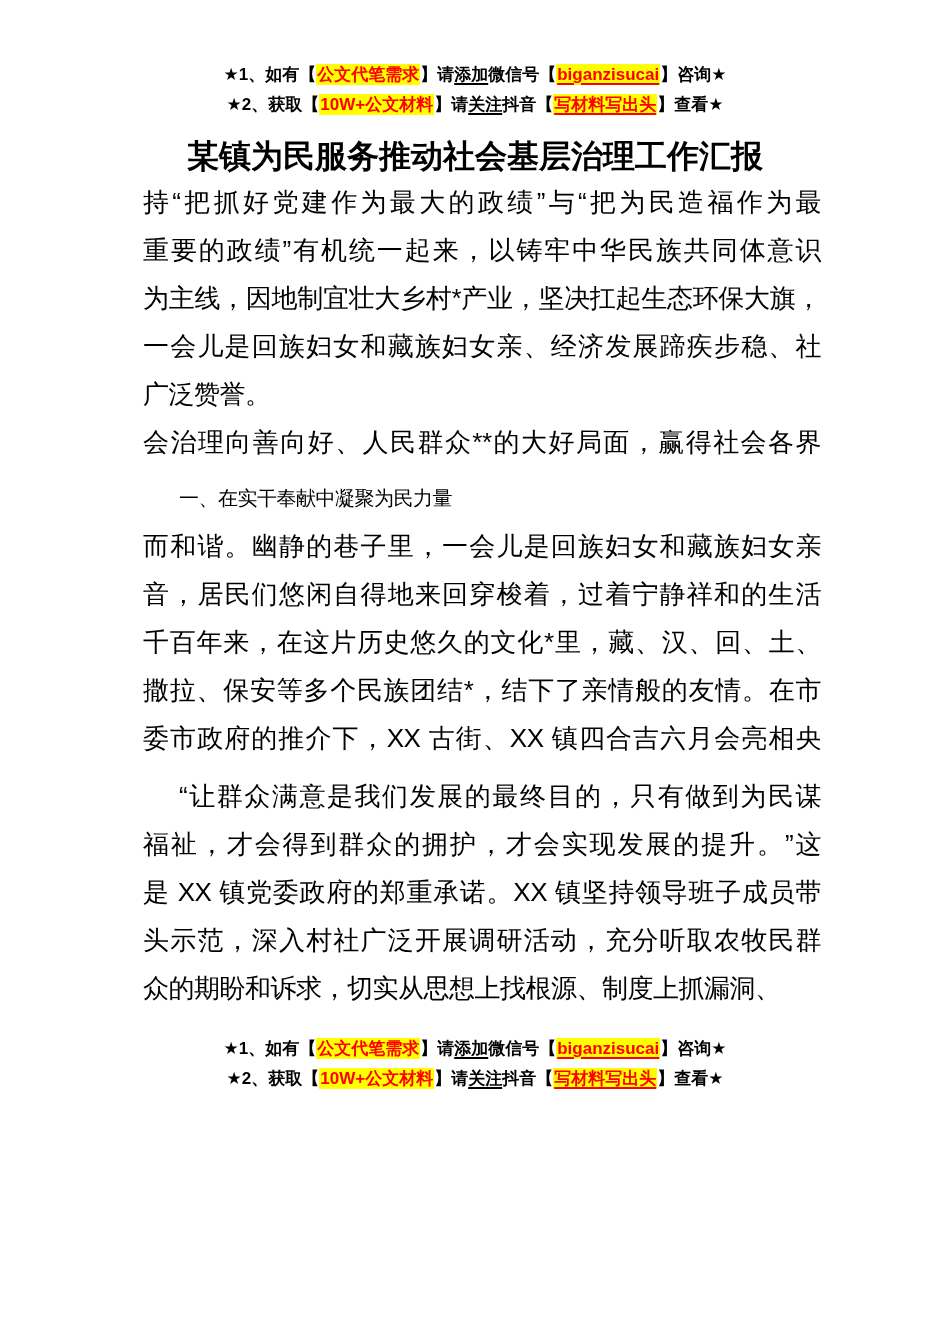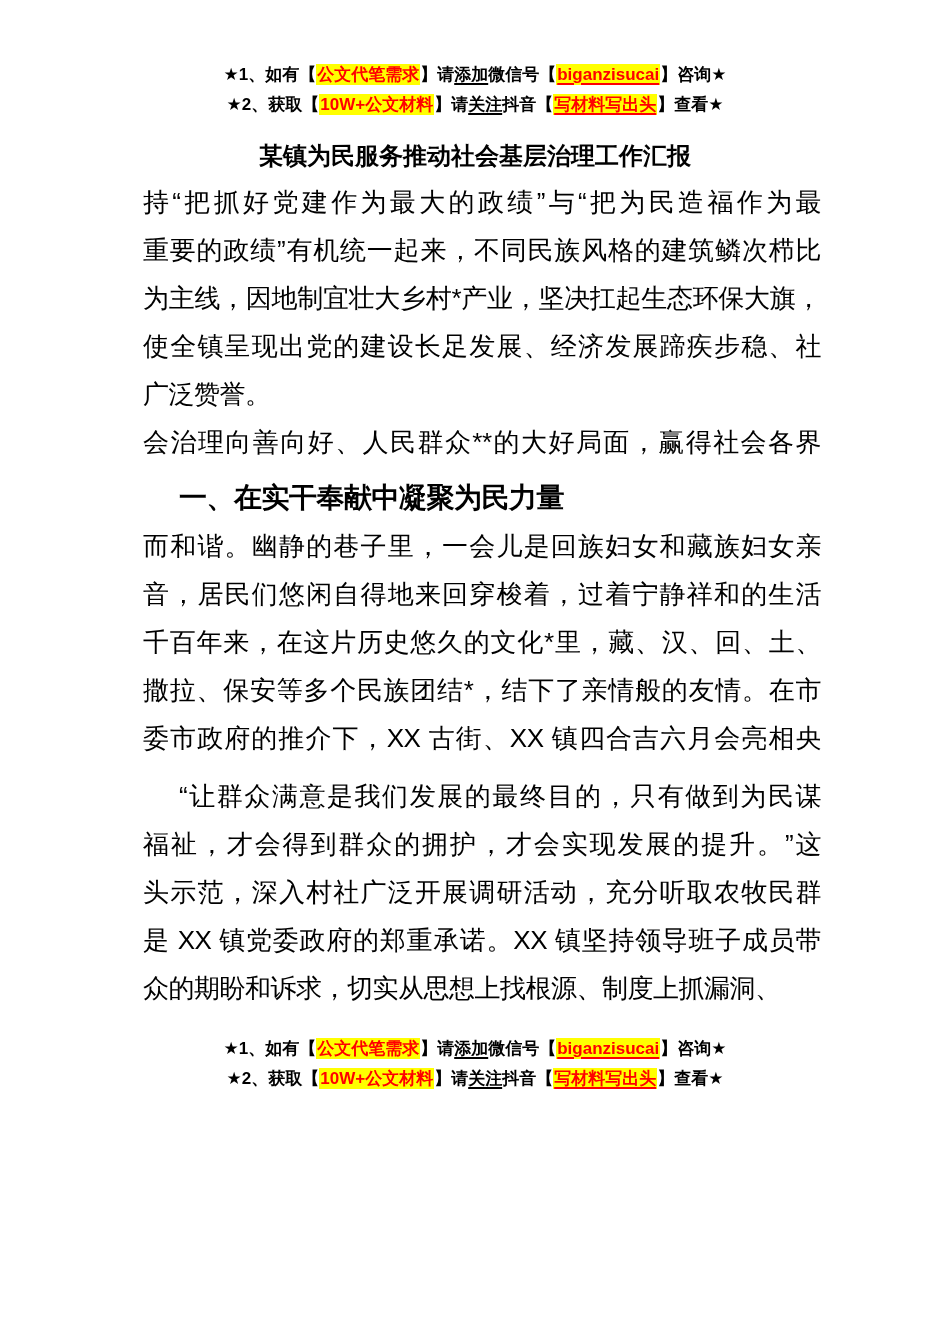--- a/index.html
+++ b/index.html
@@ -26,21 +26,21 @@
   .banner-top { padding-top: 60px; }
   .banner-bottom { margin-top: 22px; }
   .banner-line { height: 30px; }
   .seg { display: inline; }
   .hl { background: var(--highlight, #ffff00); padding: 1px 1px; }
   .red { color: var(--accent-red, #ff0000); }
   .ul { text-decoration: underline; text-underline-offset: 3px; text-decoration-thickness: 2px; }
   
   .doc-title {
     margin: 16px 0 0 0;
-    font-size: 24px;
+    font-size: 32px;
     line-height: 40px;
     font-weight: 700;
     text-align: center;
     color: #000;
   }
   
   .doc-body {
     margin: 2px 0 0 143px;
     width: 678px;
     font-size: 26px;
@@ -56,60 +56,60 @@
     text-align: justify;
     text-align-last: justify;
     overflow: hidden;
   }
   .line.indent { text-indent: 36px; }
   .line.last { text-align-last: left; }
   .heading {
     height: 48px;
     line-height: 48px;
     margin-top: 8px;
-    font-size: 28px;
-    font-weight: 700;
+    font-size: 20px;
+    font-weight: 400;
     text-indent: 36px;
     white-space: nowrap;
   }
 </style>
 </head>
 <body>
 
 <div class="page">
 
   <div class="banner banner-top">
       <div class="banner-line"><span class="seg">★1、如有【</span><span class="seg hl red">公文代笔需求</span><span class="seg">】请</span><span class="seg ul">添加</span><span class="seg">微信号【</span><span class="seg hl red ul">biganzisucai</span><span class="seg">】咨询★</span></div>
       <div class="banner-line"><span class="seg">★2、获取【</span><span class="seg hl red">10W+公文材料</span><span class="seg">】请</span><span class="seg ul">关注</span><span class="seg">抖音【</span><span class="seg hl red ul">写材料写出头</span><span class="seg">】查看★</span></div>
     </div>
 
   <h1 class="doc-title">某镇为民服务推动社会基层治理工作汇报</h1>
 
   <div class="doc-body">
       <div class="paragraph">
         <div class="line">持“把抓好党建作为最大的政绩”与“把为民造福作为最</div>
-        <div class="line">重要的政绩”有机统一起来，不同民族风格的建筑鳞次栉比</div>
+        <div class="line">重要的政绩”有机统一起来，以铸牢中华民族共同体意识</div>
         <div class="line">为主线，因地制宜壮大乡村*产业，坚决扛起生态环保大旗，</div>
-        <div class="line">使全镇呈现出党的建设长足发展、经济发展蹄疾步稳、社</div>
+        <div class="line">一会儿是回族妇女和藏族妇女亲、经济发展蹄疾步稳、社</div>
         <div class="line last">广泛赞誉。</div>
         <div class="line">会治理向善向好、人民群众**的大好局面，赢得社会各界</div>
       </div>
       <div class="heading">一、在实干奉献中凝聚为民力量</div>
       <div class="paragraph">
         <div class="line">而和谐。幽静的巷子里，一会儿是回族妇女和藏族妇女亲</div>
         <div class="line">音，居民们悠闲自得地来回穿梭着，过着宁静祥和的生活</div>
         <div class="line">千百年来，在这片历史悠久的文化*里，藏、汉、回、土、</div>
         <div class="line">撒拉、保安等多个民族团结*，结下了亲情般的友情。在市</div>
         <div class="line">委市政府的推介下，XX 古街、XX 镇四合吉六月会亮相央</div>
       </div>
       <div class="paragraph">
         <div class="line indent">“让群众满意是我们发展的最终目的，只有做到为民谋</div>
         <div class="line">福祉，才会得到群众的拥护，才会实现发展的提升。”这</div>
+        <div class="line">是 XX 镇党委政府的郑重承诺。XX 镇坚持领导班子成员带</div>
         <div class="line">头示范，深入村社广泛开展调研活动，充分听取农牧民群</div>
-        <div class="line">是 XX 镇党委政府的郑重承诺。XX 镇坚持领导班子成员带</div>
         <div class="line last">众的期盼和诉求，切实从思想上找根源、制度上抓漏洞、</div>
       </div>
     </div>
 
   <div class="banner banner-bottom">
       <div class="banner-line"><span class="seg">★1、如有【</span><span class="seg hl red">公文代笔需求</span><span class="seg">】请</span><span class="seg ul">添加</span><span class="seg">微信号【</span><span class="seg hl red ul">biganzisucai</span><span class="seg">】咨询★</span></div>
       <div class="banner-line"><span class="seg">★2、获取【</span><span class="seg hl red">10W+公文材料</span><span class="seg">】请</span><span class="seg ul">关注</span><span class="seg">抖音【</span><span class="seg hl red ul">写材料写出头</span><span class="seg">】查看★</span></div>
     </div>
 
 </div>

